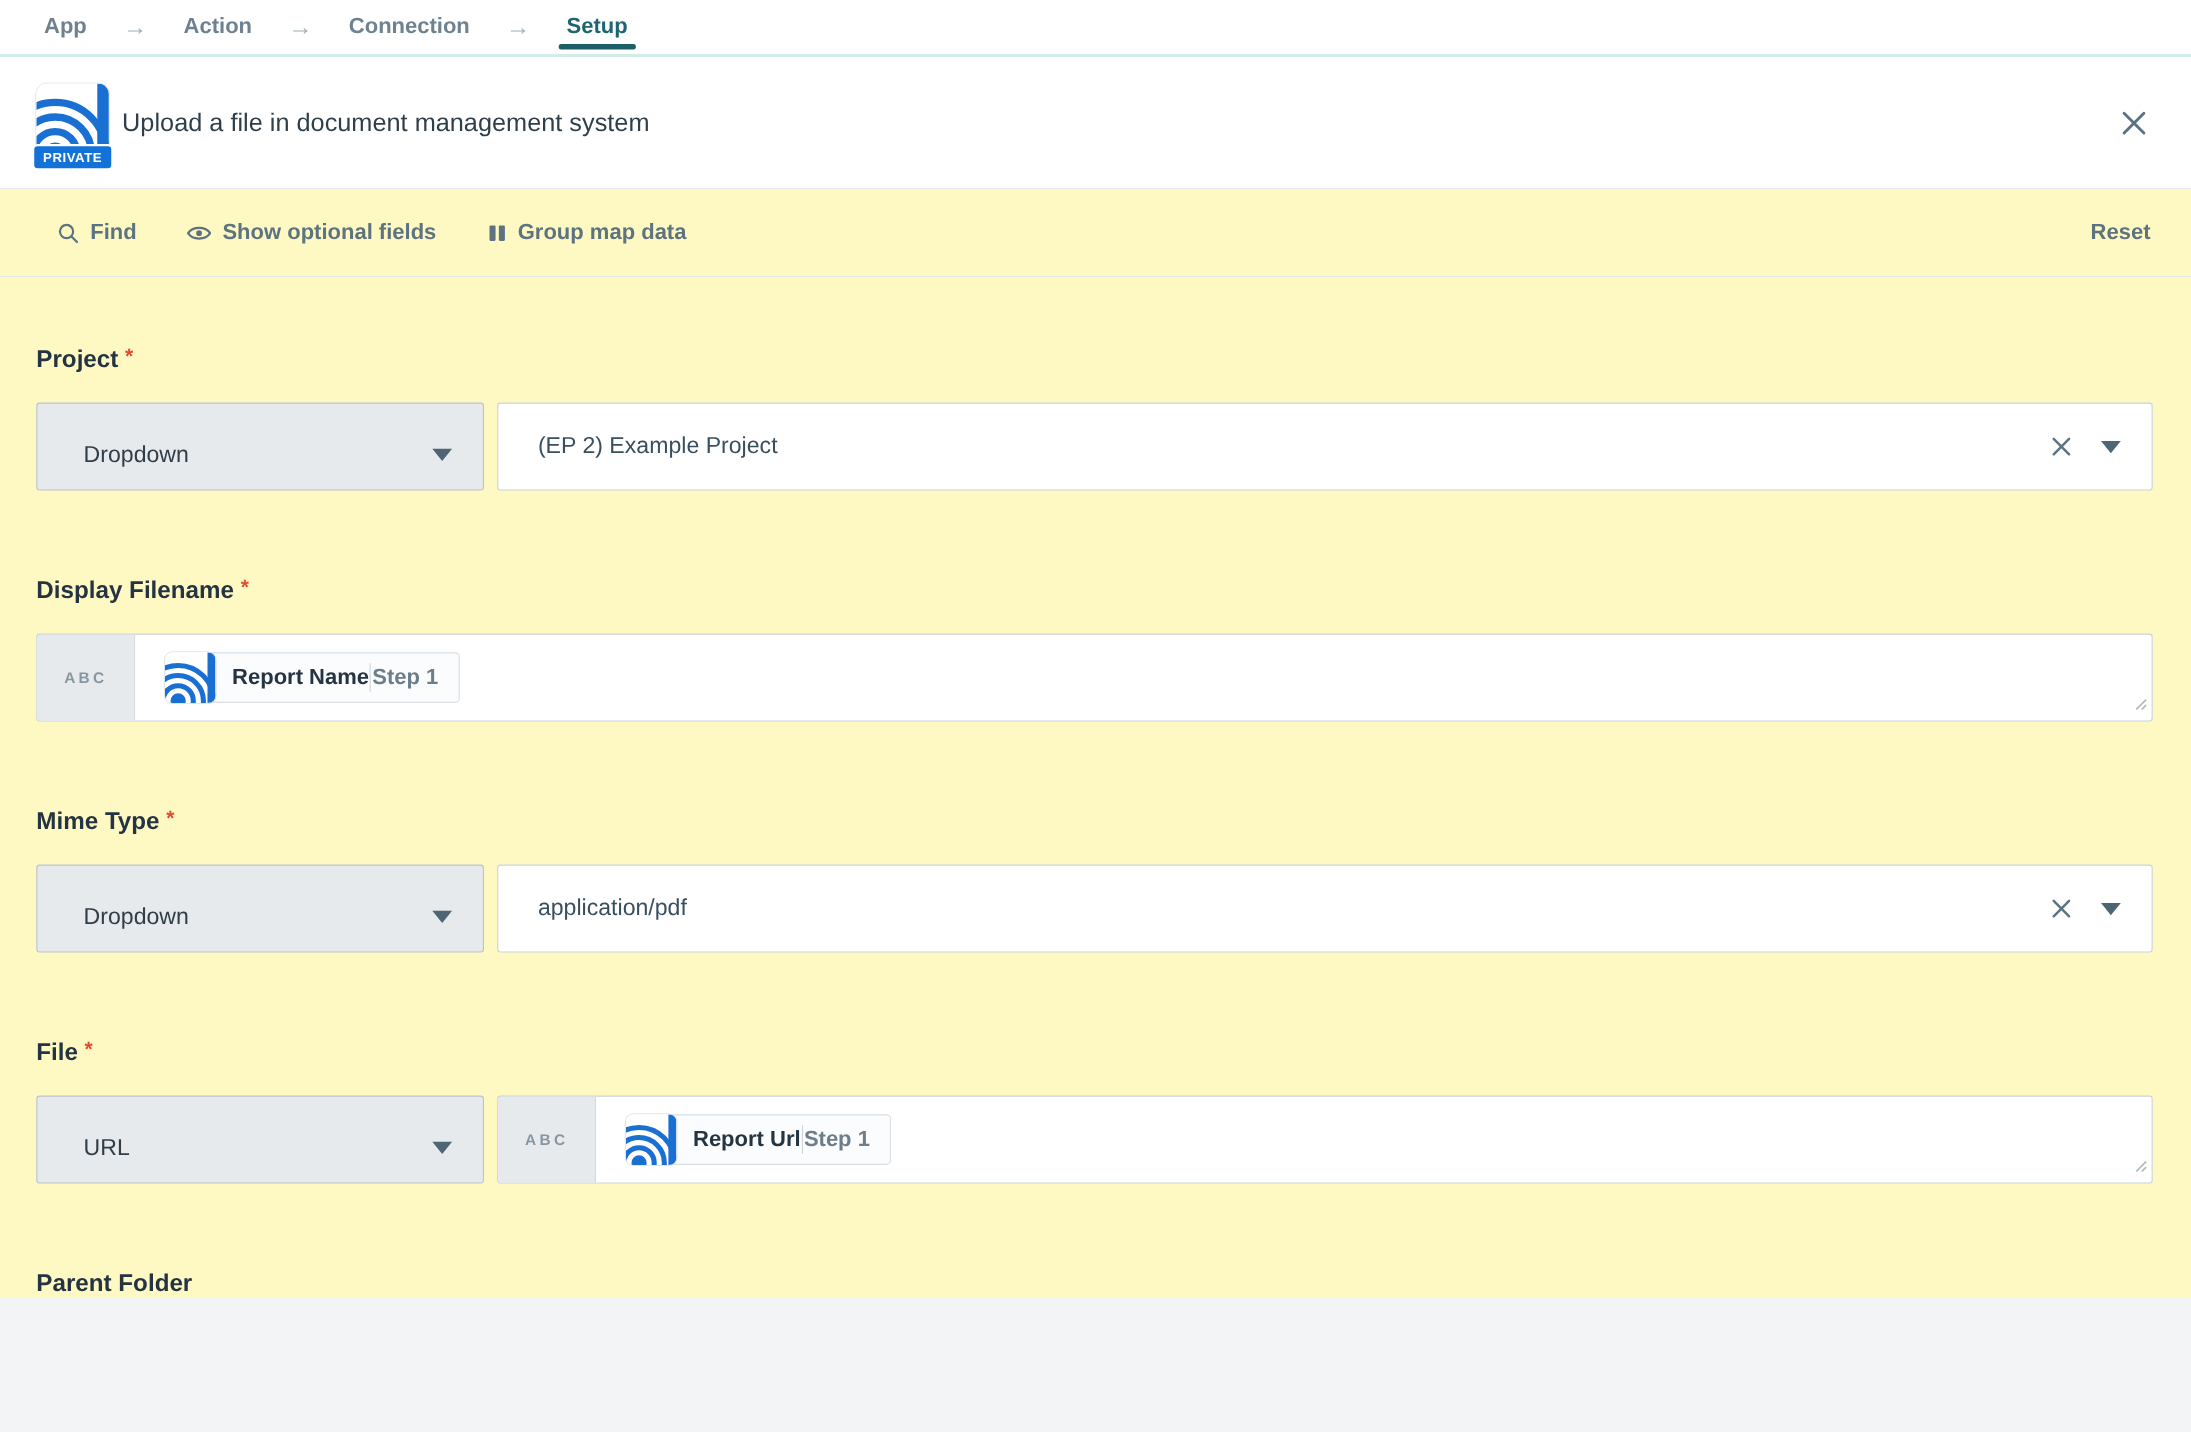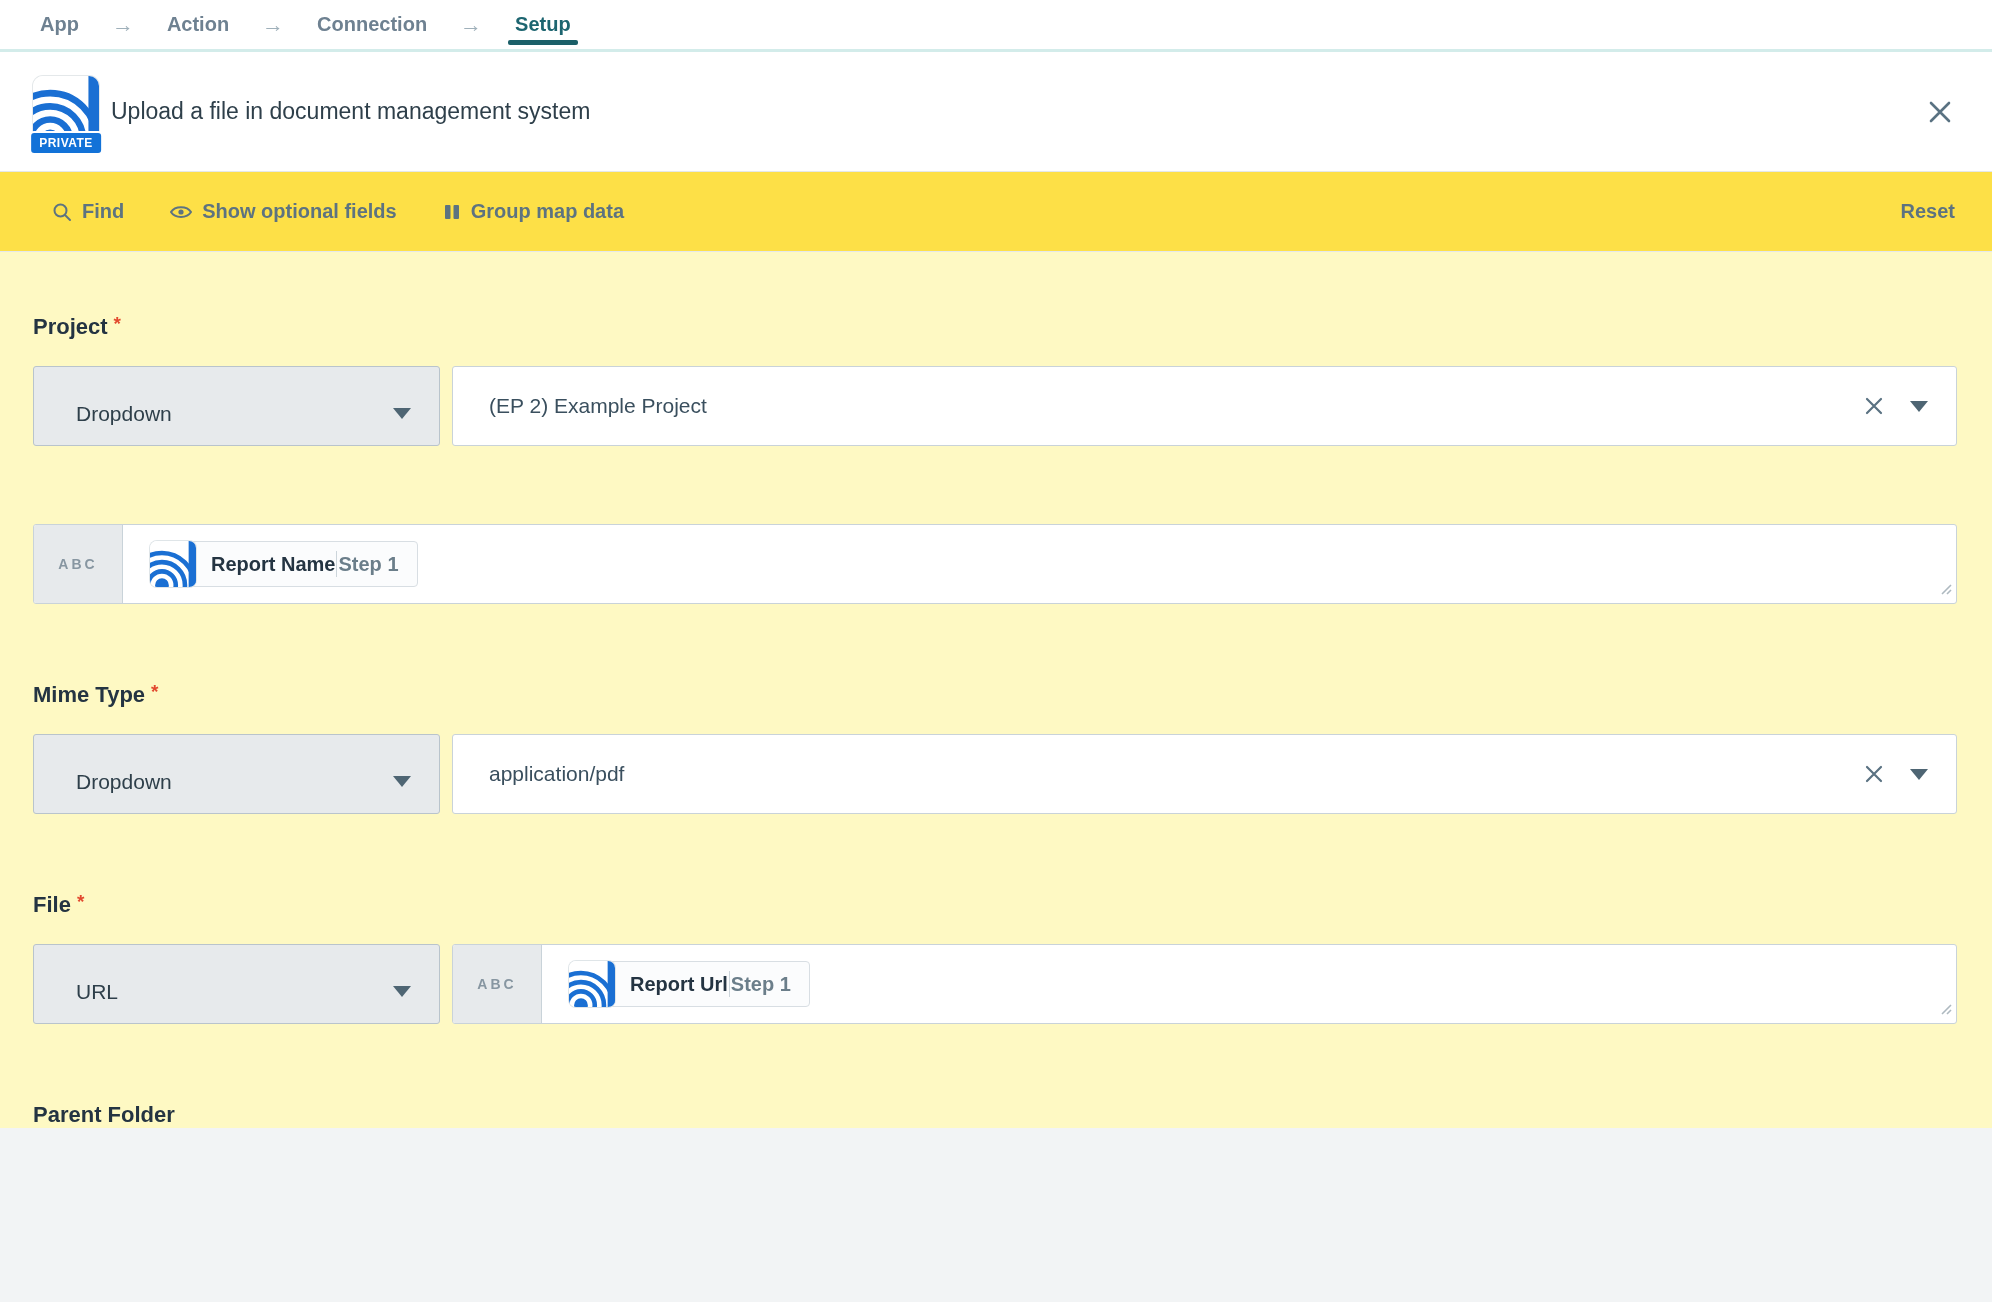--- a/index.html
+++ b/index.html
@@ -88,21 +88,21 @@
   .close-btn {
     margin-left: auto;
     width: 34px; height: 34px;
     display: flex; align-items: center; justify-content: center;
     cursor: pointer;
   }
 
   
   .toolbar {
     height: 80px;
-    background: #fde047;
+    background: #fef9c3;
     border-bottom: 1px solid #e4e8ea;
     display: flex;
     align-items: center;
     padding: 0 37px 0 52px;
     gap: 46px;
   }
   .tb-item {
     display: flex;
     align-items: center;
     gap: 10px;
@@ -334,20 +334,23 @@
           <svg width="22" height="22" viewBox="0 0 22 22">
             <path d="M4 4 L18 18 M18 4 L4 18" stroke="#5a7282" stroke-width="2.2" stroke-linecap="round"></path>
           </svg>
         </span>
         <span class="caret"></span>
       </div>
     </div>
   </div>
 
   <div class="field-group">
+    <div class="field-label">
+      <span>Display Filename</span><span class="req-asterisk">*</span>
+    </div>
     <div class="field-row">
       <div class="textarea-box">
         <div class="abc-prefix">ABC</div>
         <div class="textarea-content">
           <div class="token">
             <div class="token-icon">
               <svg viewBox="0 0 100 100">
                 <rect width="100" height="100" fill="#ffffff"></rect>
                 <g fill="none" stroke="#1a6fd3" stroke-width="10">
                   <circle cx="26" cy="96" r="10"></circle>

